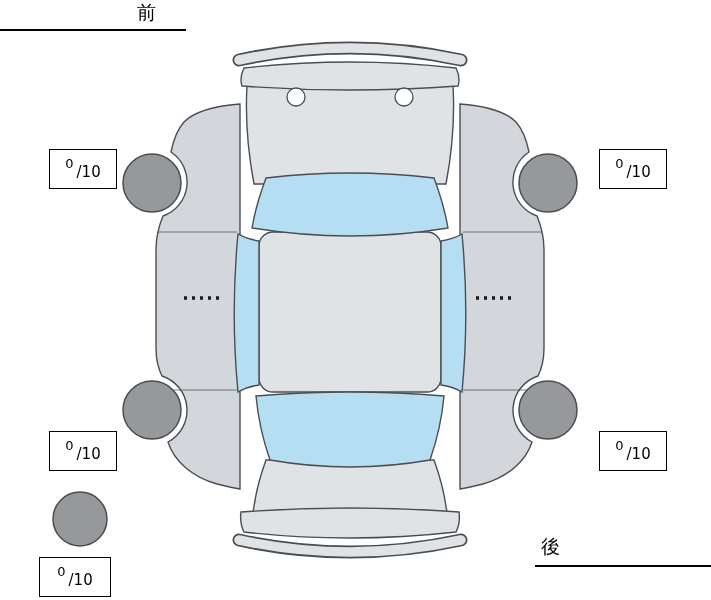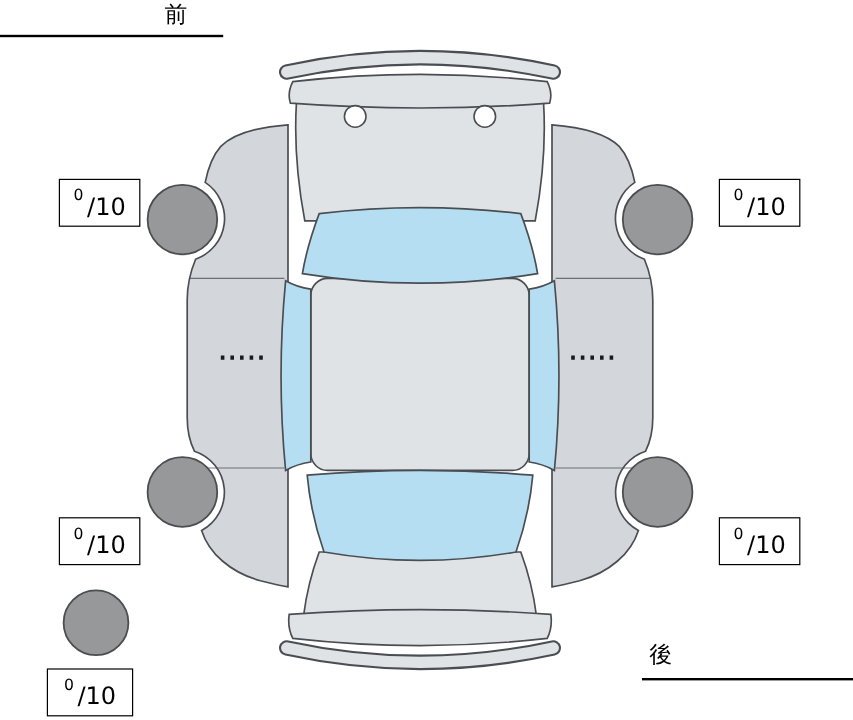--- a/index.html
+++ b/index.html
@@ -7,21 +7,21 @@
     position:relative;width:711px;height:600px;background:#fff;overflow:hidden;
     font-family:"DejaVu Sans","Liberation Sans",sans-serif;color:#000;
   }
   .orient-label{position:absolute;font-size:19px;line-height:1;color:#000;}
   .underline{position:absolute;height:2px;background:#000;}
   .score-box{
     position:absolute;width:66px;height:38px;border:1px solid #000;background:#fff;
     display:flex;align-items:center;justify-content:center;
   }
   .score-box .val{font-size:13px;transform:translateY(-6px);margin-right:3px;}
-  .score-box .den{font-size:20px;transform:translateY(3px);}
+  .score-box .den{font-size:15px;transform:translateY(3px);}
   svg.car{position:absolute;left:0;top:0;}
   .fill-panel{fill:var(--color-body-shade,#d3d7db);stroke:var(--color-outline,#4a4e52);stroke-width:1.4;}
   .fill-body{fill:var(--color-body,#e0e3e6);stroke:var(--color-outline,#4a4e52);stroke-width:1.4;}
   .fill-glass{fill:var(--color-glass,#b6def2);stroke:var(--color-outline,#4a4e52);stroke-width:1.4;}
   .fill-tire{fill:var(--color-tire,#97989a);stroke:var(--color-outline,#4a4e52);stroke-width:1.5;}
   .fill-white{fill:#ffffff;stroke:var(--color-outline,#4a4e52);stroke-width:1.3;}
   .strip-outer{fill:none;stroke:var(--color-outline,#4a4e52);stroke-width:13;stroke-linecap:round;}
   .strip-inner{fill:none;stroke:var(--color-body,#e0e3e6);stroke-width:9.5;stroke-linecap:round;}
   .seam{fill:none;stroke:var(--color-outline,#4a4e52);stroke-width:1;opacity:.75;}
   .door-dash{fill:none;stroke:#1a1a1a;stroke-width:3.5;stroke-dasharray:3 5;}

